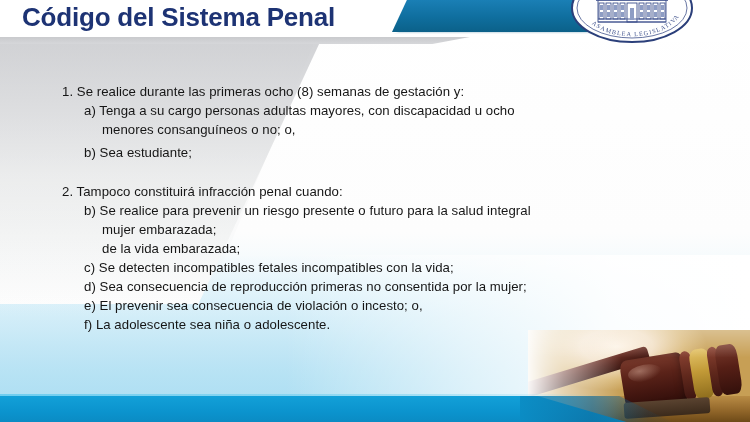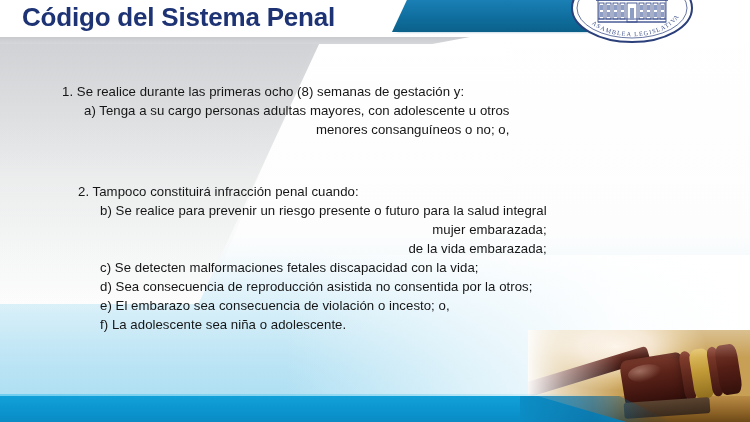--- a/index.html
+++ b/index.html
@@ -76,21 +76,21 @@
   .content{
     position:absolute;left:0;top:0;width:750px;height:384px;padding-left:44px;
   }
   .block{position:absolute;}
   .li{
     font-size:13.2px;color:#161616;line-height:19px;
     white-space:nowrap;letter-spacing:.05px;
   }
   .lvl1{margin-left:0px;}
   .lvl2{margin-left:22px;}
-  .lvl3{margin-left:40px;text-align:right;}
+  .lvl3{margin-left:40px;}
 
   
   .gavel-wrap{
     position:absolute;left:528px;top:330px;width:222px;height:92px;overflow:hidden;
   }
   .gavel-bg{
     position:absolute;left:0;top:0;width:222px;height:92px;
     background:
       radial-gradient(ellipse 90px 44px at 40% 18%, #fdf3e6 0%, #f2e0c6 40%, #d9b878 75%, #c79f55 100%),
       linear-gradient(180deg,#f6eddc 0%,#e3c997 48%,#c79a4e 100%);
@@ -235,53 +235,57 @@
 
   <div class="content">
 
     <div class="block" style="left:62px;top:82px;">
       <div class="li lvl1">
         <span>1.</span>
         <span>Se realice durante las primeras ocho (8) semanas de gestación y:</span>
       </div>
       <div class="li lvl2">
         <span>a)</span>
-        <span>Tenga a su cargo personas adultas mayores, con adolescente u otros</span>
+        <span>Tenga a su cargo personas adultas mayores, con discapacidad u ocho</span>
       </div>
       <div class="li lvl3">
         <span>menores consanguíneos o no; o,</span>
       </div>
+      <div class="li lvl2" style="margin-top:4px;">
+        <span>b)</span>
+        <span>Sea estudiante;</span>
+      </div>
     </div>
 
-    <div class="block" style="left:78px;top:182px;">
+    <div class="block" style="left:62px;top:182px;">
       <div class="li lvl1">
         <span>2.</span>
         <span>Tampoco constituirá infracción penal cuando:</span>
       </div>
       <div class="li lvl2">
         <span>b)</span>
         <span>Se realice para prevenir un riesgo presente o futuro para la salud integral</span>
       </div>
       <div class="li lvl3">
         <span>mujer embarazada;</span>
       </div>
       <div class="li lvl3">
         <span>de la vida embarazada;</span>
       </div>
       <div class="li lvl2">
         <span>c)</span>
-        <span>Se detecten malformaciones fetales discapacidad con la vida;</span>
+        <span>Se detecten incompatibles fetales incompatibles con la vida;</span>
       </div>
       <div class="li lvl2">
         <span>d)</span>
-        <span>Sea consecuencia de reproducción asistida no consentida por la otros;</span>
+        <span>Sea consecuencia de reproducción primeras no consentida por la mujer;</span>
       </div>
       <div class="li lvl2">
         <span>e)</span>
-        <span>El embarazo sea consecuencia de violación o incesto; o,</span>
+        <span>El prevenir sea consecuencia de violación o incesto; o,</span>
       </div>
       <div class="li lvl2">
         <span>f)</span>
         <span>La adolescente sea niña o adolescente.</span>
       </div>
     </div>
 
   </div>
 
   <div class="gavel-wrap">

